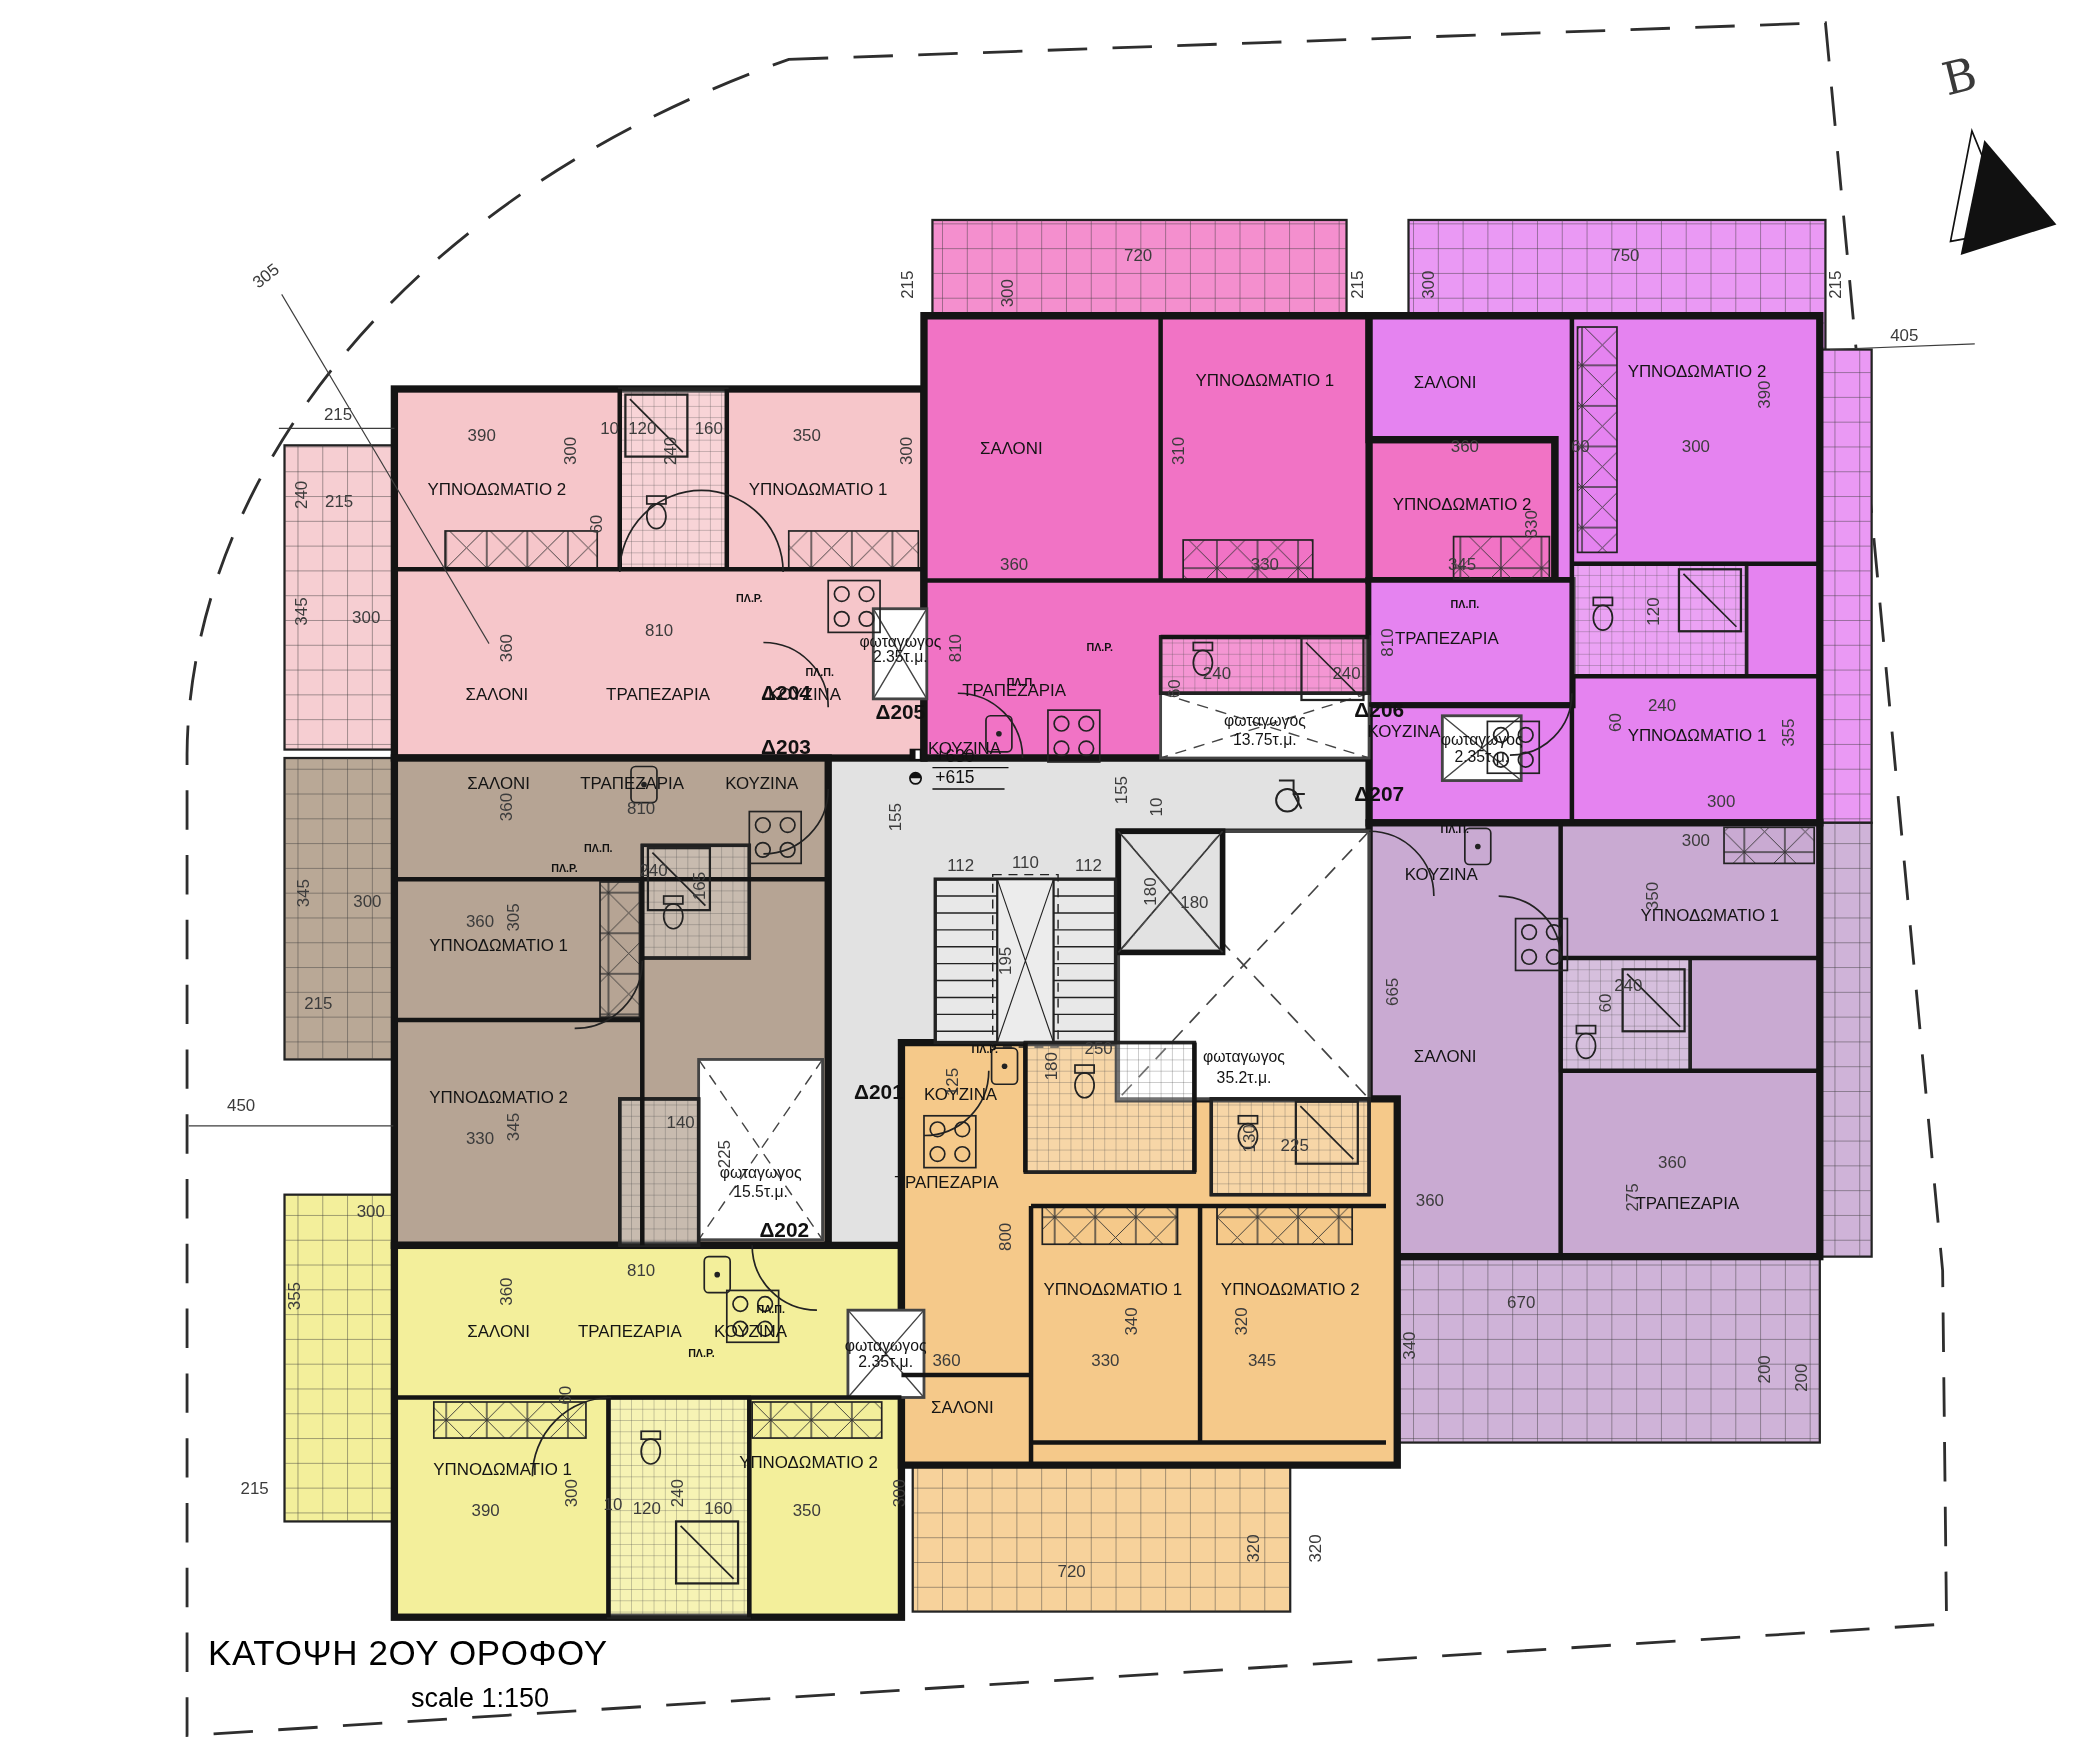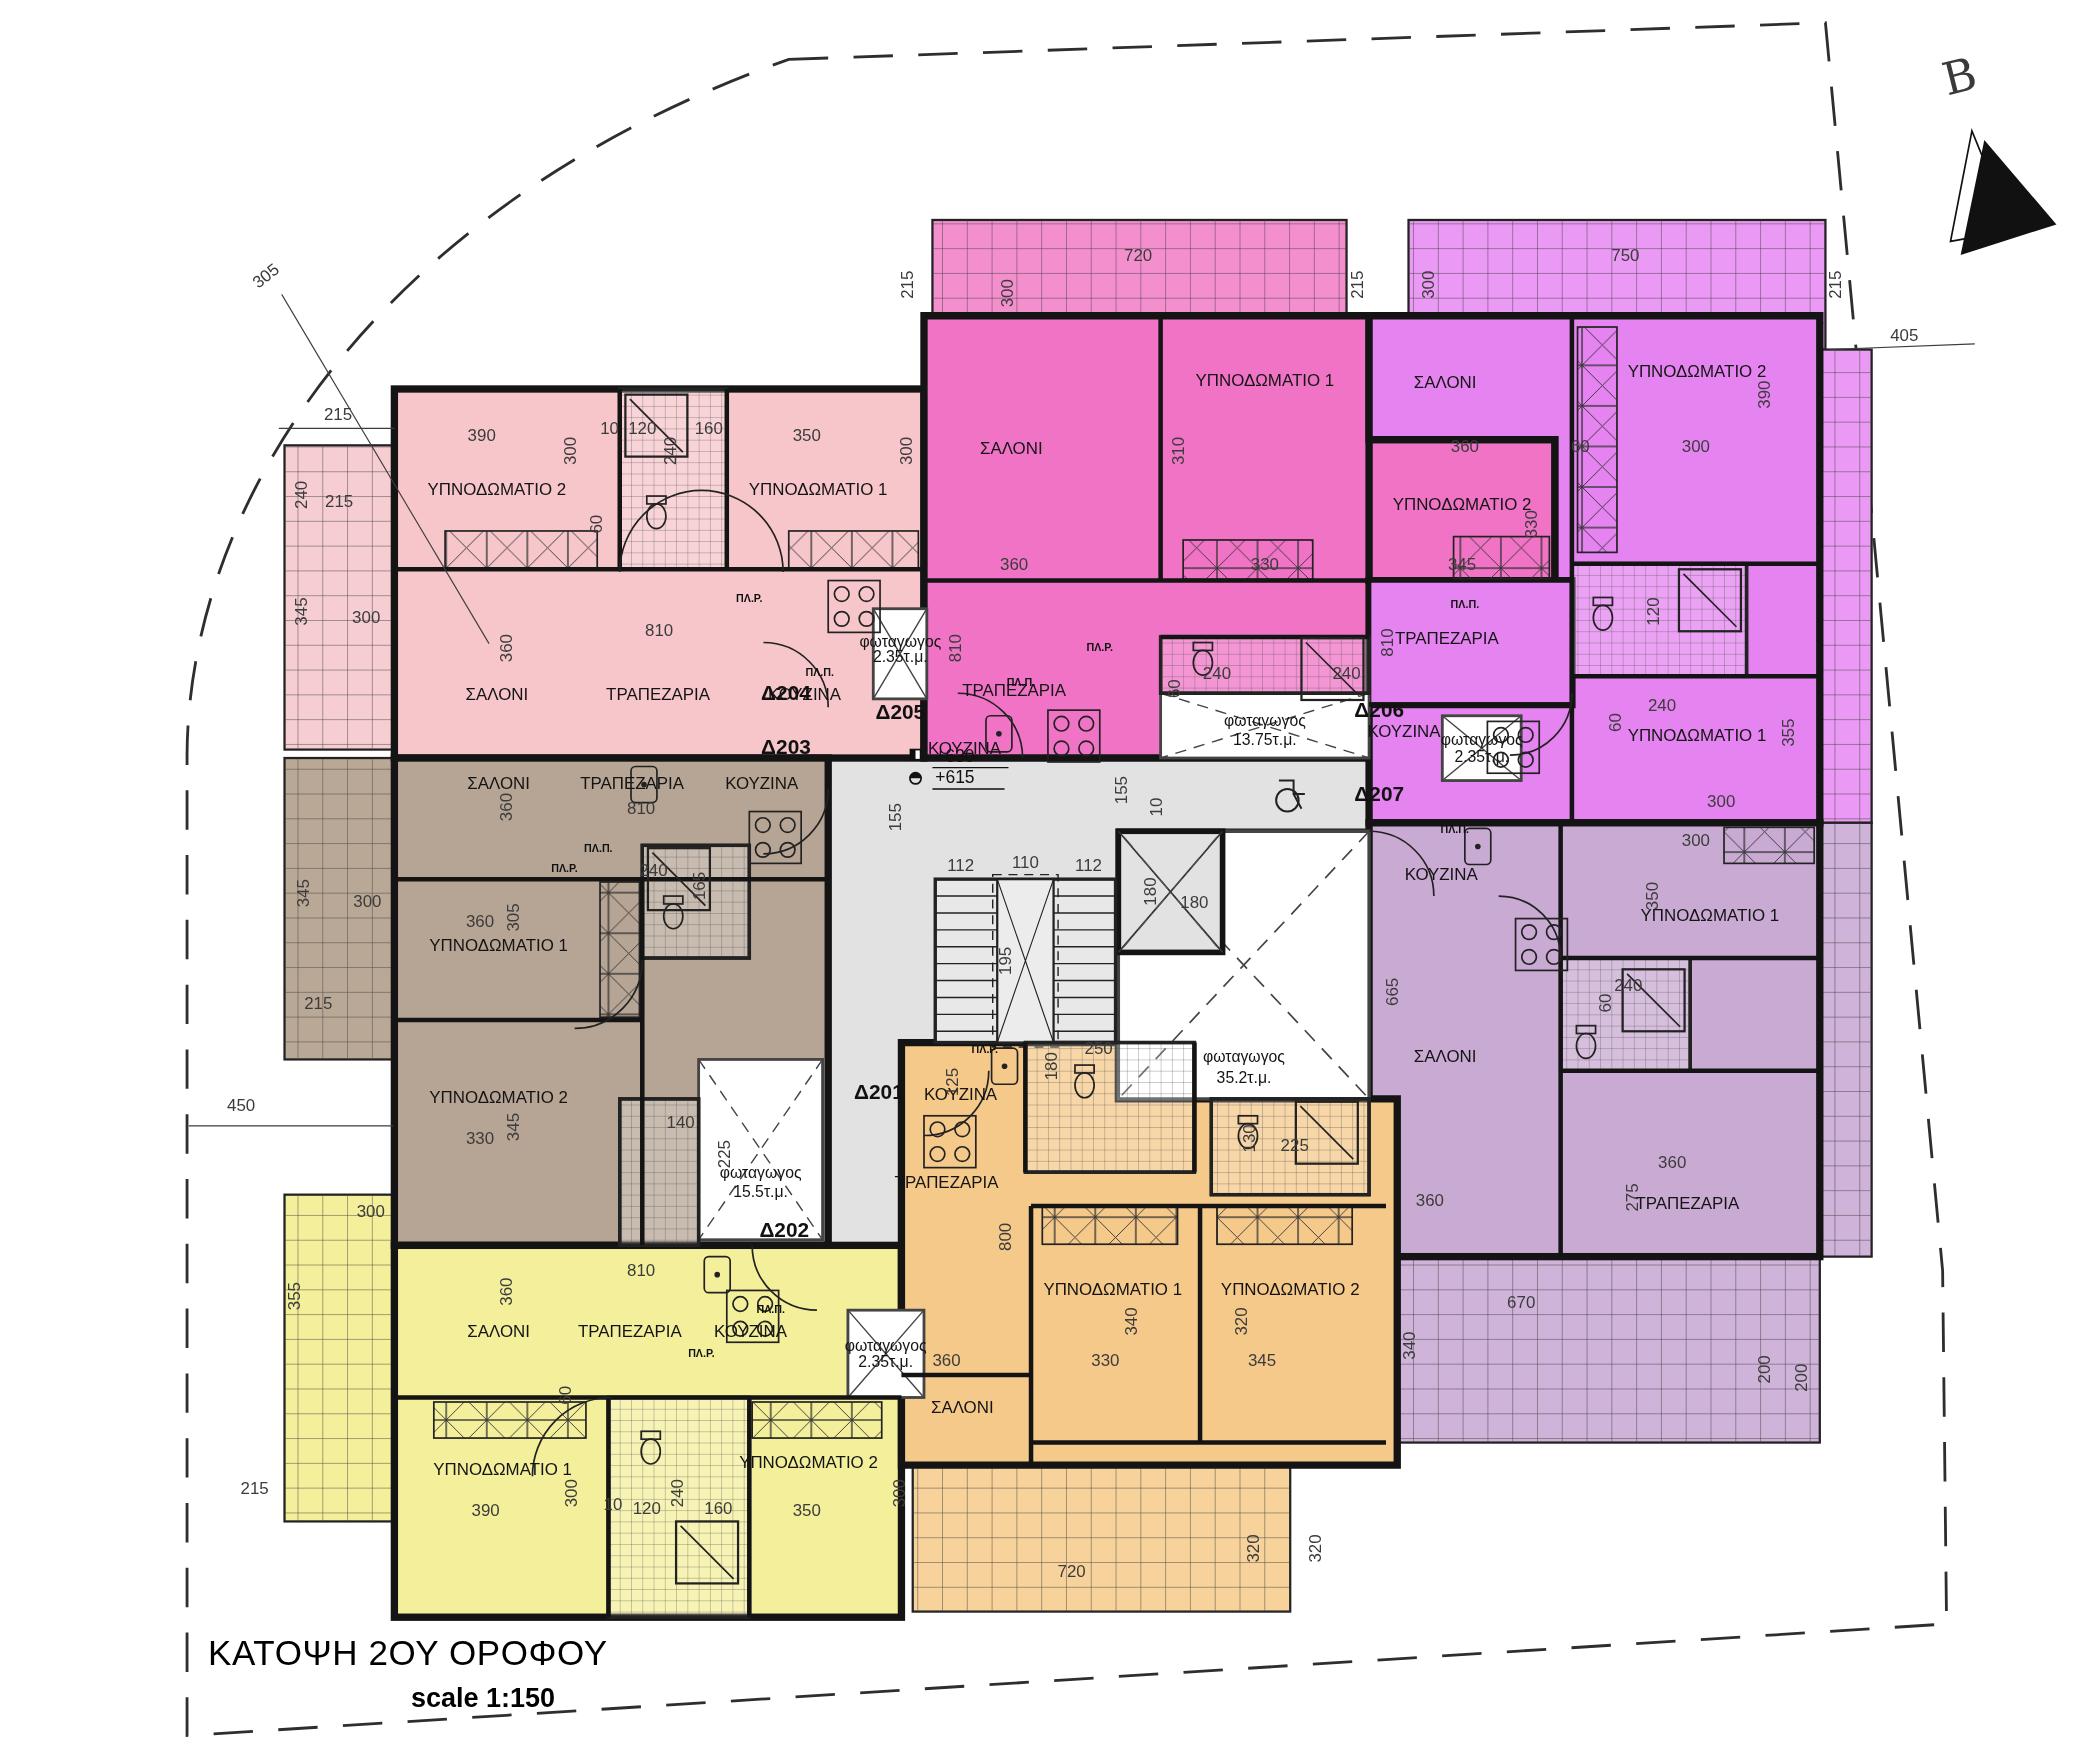--- a/index.html
+++ b/index.html
@@ -8,21 +8,21 @@
   svg{position:absolute;left:0;top:0;}
   svg text{font-family:"Liberation Sans",sans-serif;}
   text.room{font-size:30px;fill:#141414;text-anchor:middle;}
   text.dim{font-size:30px;fill:#3c3c3c;text-anchor:middle;}
   text.tag{font-size:37px;fill:#111;font-weight:bold;text-anchor:middle;}
   text.well{font-size:28px;fill:#141414;text-anchor:middle;}
   text.small{font-size:19px;fill:#111;font-weight:bold;text-anchor:middle;}
   text.level{font-size:31px;fill:#111;text-anchor:start;}
   .title-block{position:absolute;left:196px;top:1633px;color:#000;margin-left:12px;}
   .title-main{font-size:35px;letter-spacing:0.6px;}
-  .title-scale{font-size:27px;margin-top:10px;margin-left:203px;font-weight:bold;}
+  .title-scale{font-size:27px;margin-top:10px;margin-left:203px;}
   .north-letter{position:absolute;left:1943px;top:50px;font-family:"DejaVu Serif","Liberation Serif",serif;
                 font-size:45px;color:#3a3a3a;transform:rotate(-14deg);}
 </style>
 </head>
 <body>
 
 <div class="canvas">
 
 <svg id="plan" width="2097" height="1760" viewBox="0 0 3722 3123">
   <defs>

